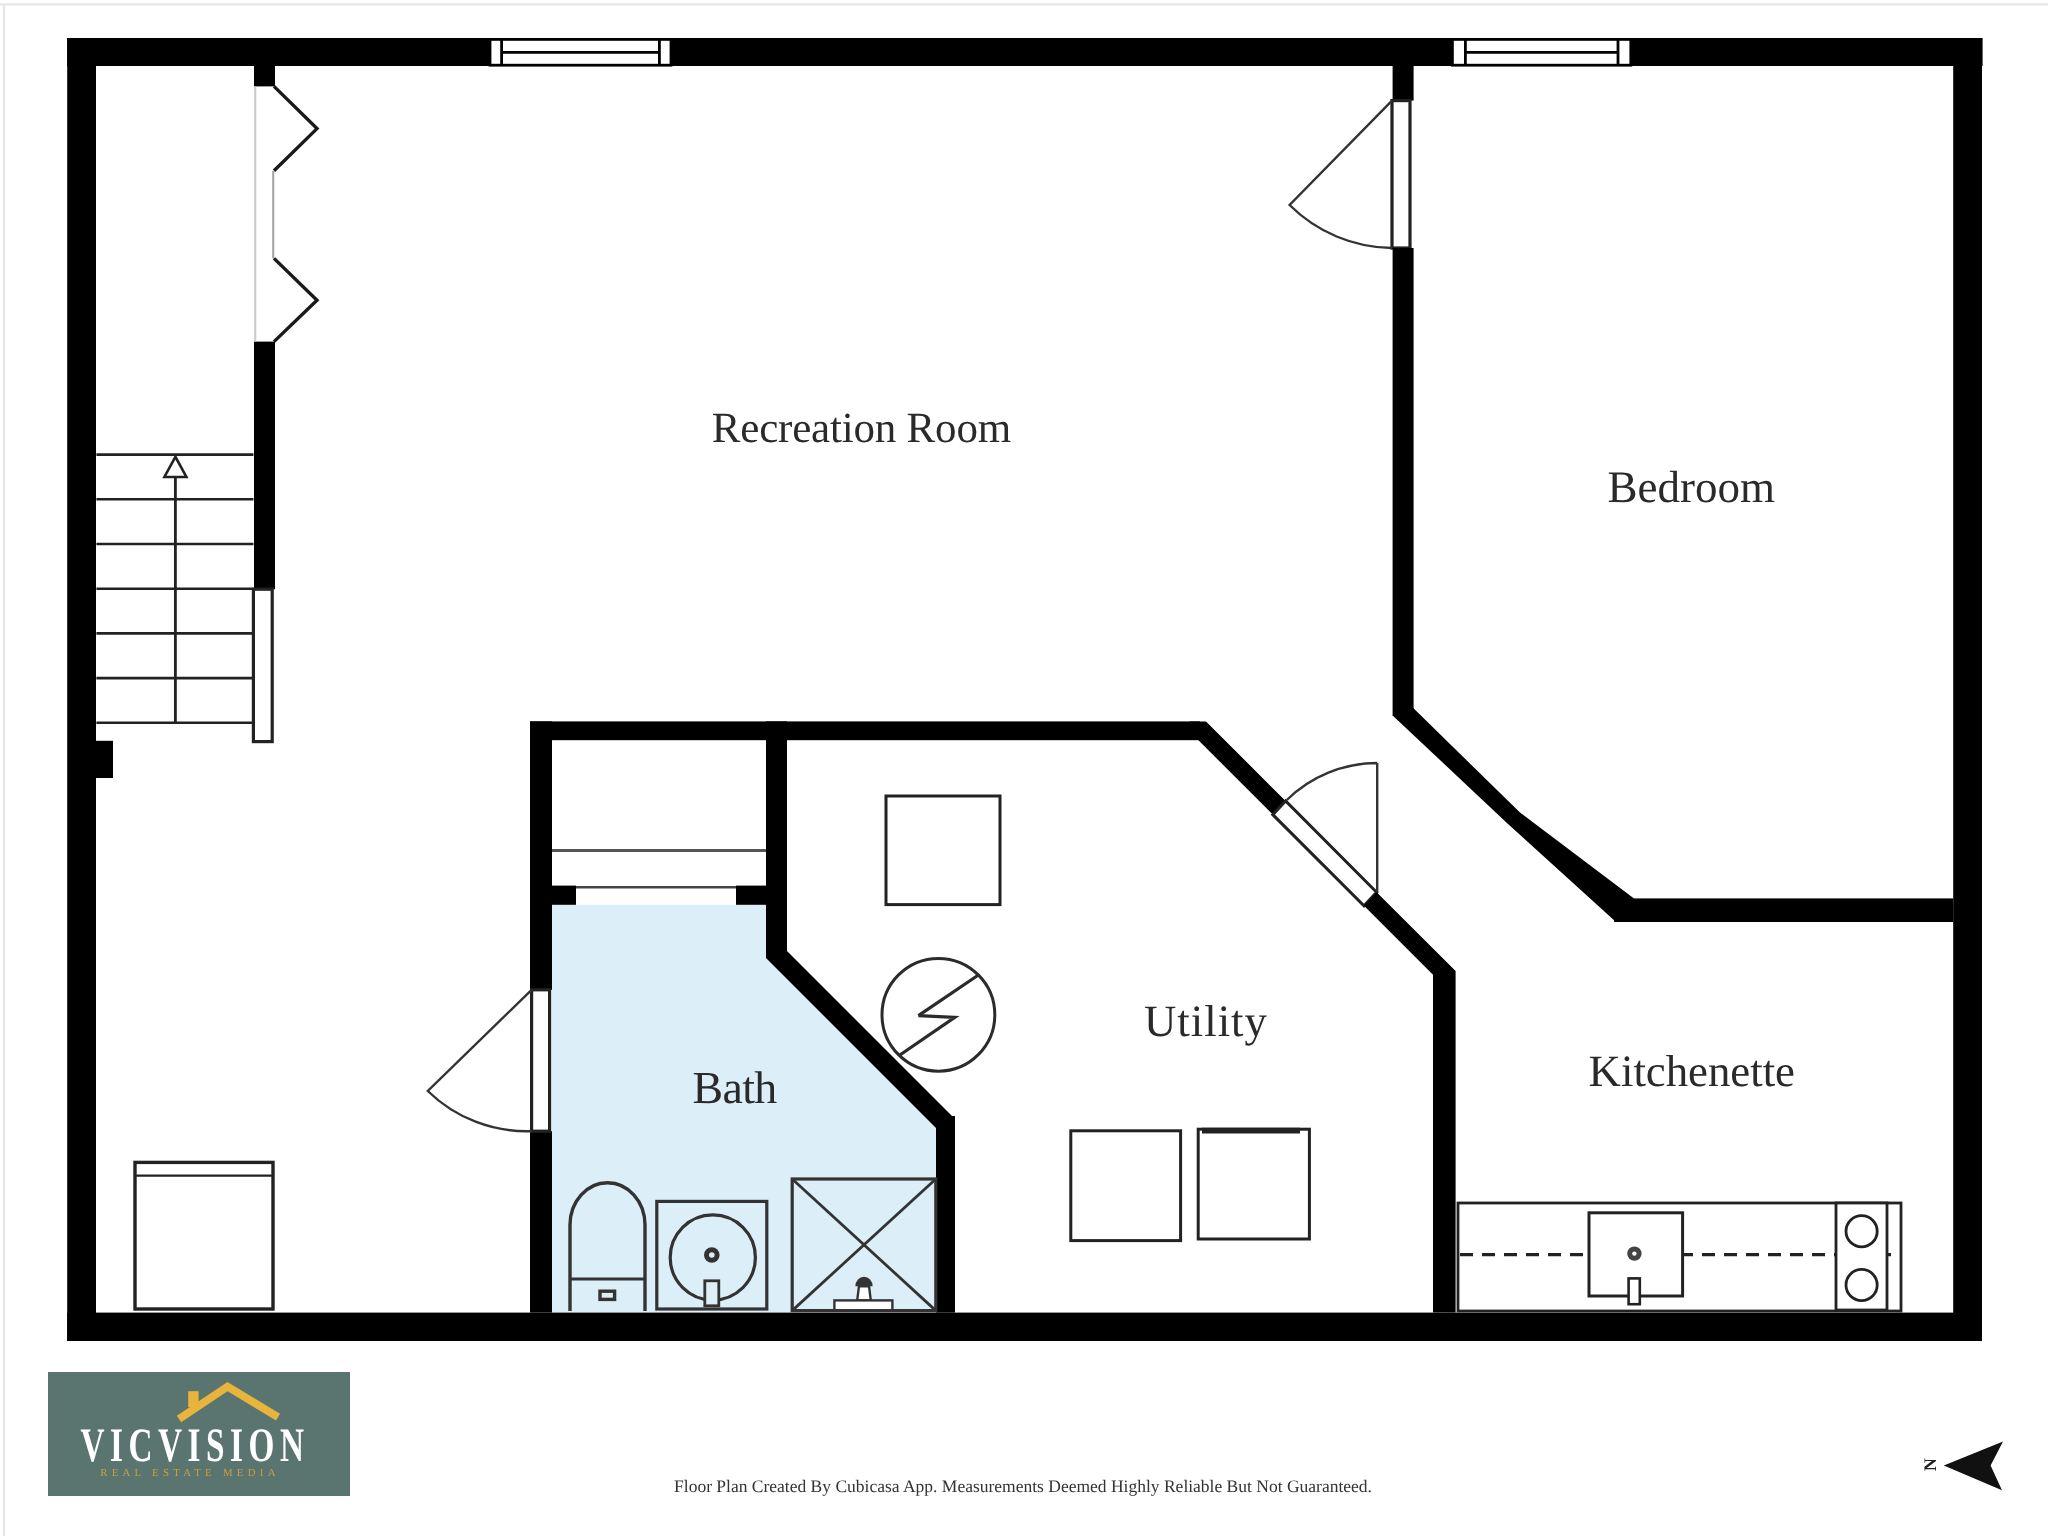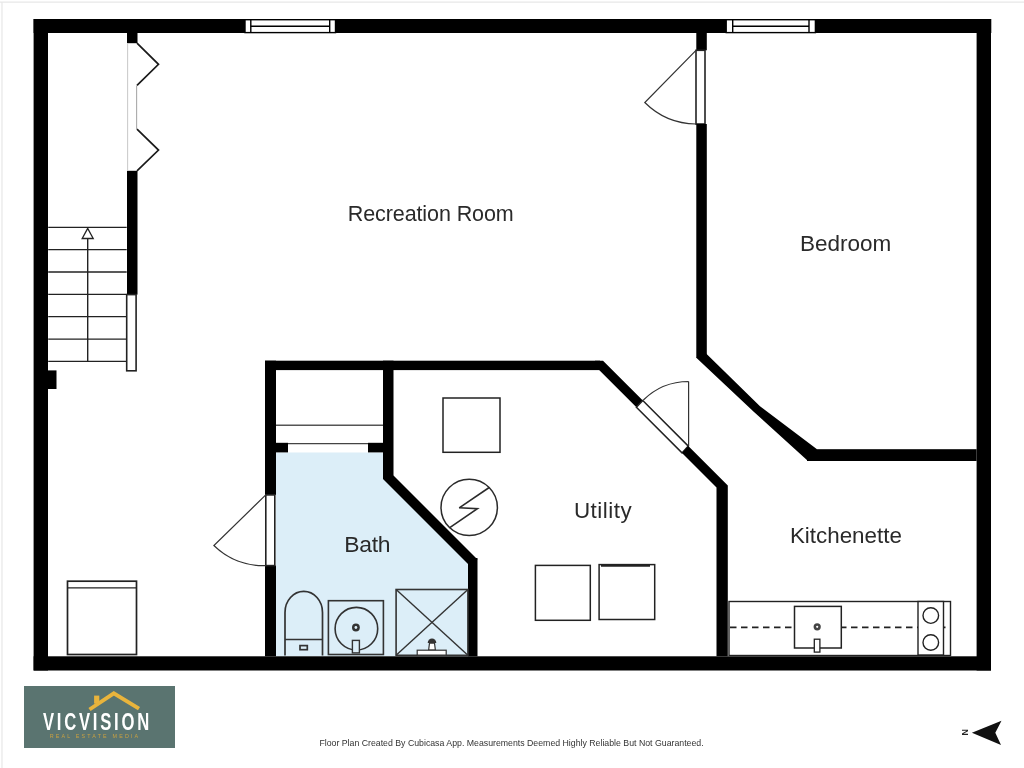--- a/index.html
+++ b/index.html
@@ -1,17 +1,17 @@
 <!DOCTYPE html>
 <html><head>
 <meta charset="utf-8">
 <style>
   html,body{margin:0;padding:0;background:#fff;}
   .page{position:relative;width:1024px;height:768px;background:#ffffff;overflow:hidden;
-        font-family:Liberation Sans, sans-serif;}
+        font-family:Liberation Serif, serif;}
   svg{position:absolute;left:0;top:0;}
 </style>
 </head>
 <body>
 <div class="page">
 <svg width="1024" height="768" viewBox="0 0 1024 768">
 
   <rect x="0" y="0" width="1024" height="768" fill="#ffffff"></rect>
 
   <line x1="0" y1="2.2" x2="1024" y2="2.2" stroke="#e7e7e7" stroke-width="1.2"></line>

